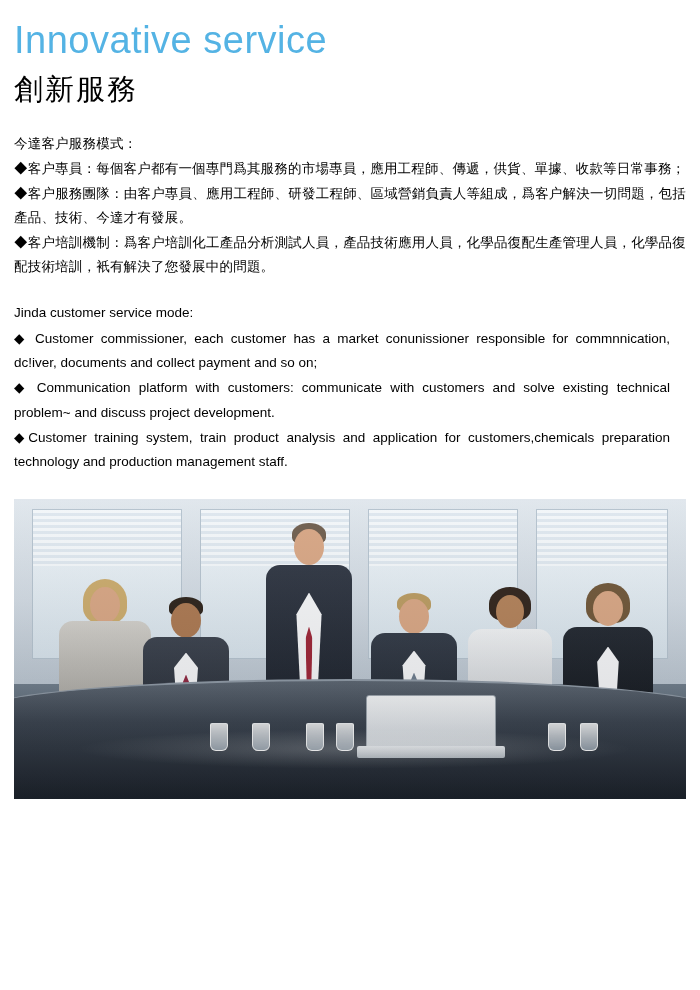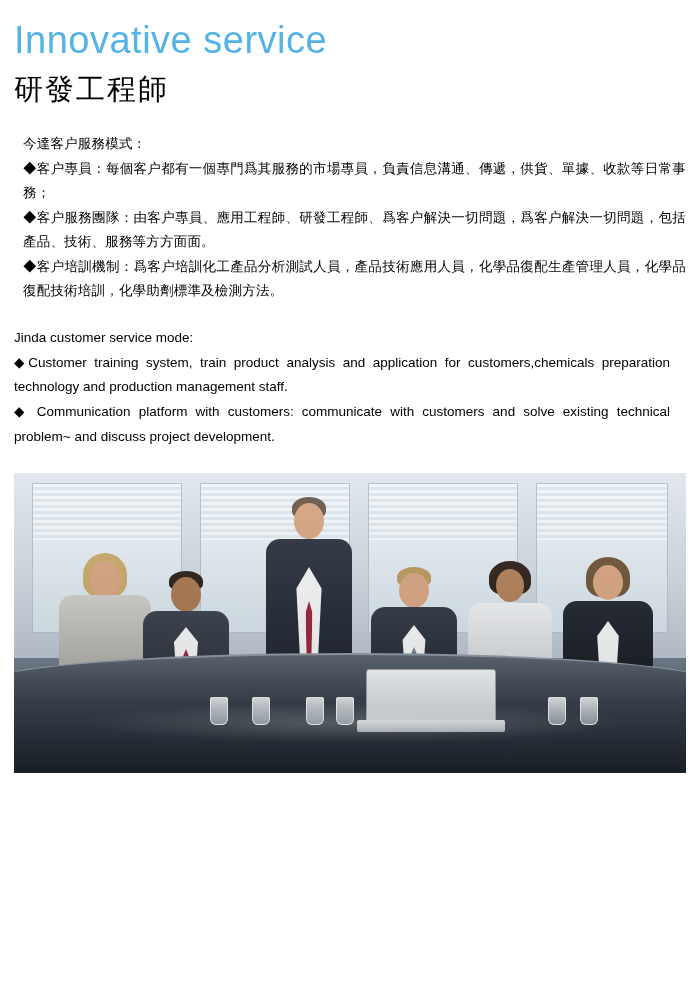--- a/index.html
+++ b/index.html
@@ -35,21 +35,21 @@
     color: #000000;
     font-weight: normal;
     letter-spacing: 2px;
     margin: 8px 0 0 0;
     line-height: 1.2;
   }
   .block-zh {
     margin-top: 26px;
   }
   .block-zh p {
-    margin: 0 0 1px 9px;
+    margin: 0 0 1px 0;
     font-size: 13.5px;
     line-height: 1.78;
     color: #000000;
     text-align: justify;
     letter-spacing: 0.2px;
   }
   .block-en {
     margin-top: 22px;
   }
   .block-en p {
@@ -182,33 +182,34 @@
     background: linear-gradient(180deg, rgba(255,255,255,0.06), rgba(0,0,0,0.10));
     pointer-events: none;
   }
 </style>
 </head>
 <body>
 
 <div class="page">
 
   <h1 class="title-en">Innovative service</h1>
-  <h2 class="title-zh">研發工程師</h2>
+  <h2 class="title-zh">創新服務</h2>
 
   <div class="block-zh">
     <p>今達客户服務模式：</p>
-    <p>◆客户專員：每個客户都有一個專門爲其服務的市場專員，負責信息溝通、傳遞，供貨、單據、收款等日常事務；</p>
-    <p>◆客户服務團隊：由客户專員、應用工程師、研發工程師、爲客户解決一切問題，爲客户解決一切問題，包括產品、技術、服務等方方面面。</p>
-    <p>◆客户培訓機制：爲客户培訓化工產品分析測試人員，產品技術應用人員，化學品復配生產管理人員，化學品復配技術培訓，化學助劑標準及檢測方法。</p>
+    <p>◆客户專員：每個客户都有一個專門爲其服務的市場專員，應用工程師、傳遞，供貨、單據、收款等日常事務；</p>
+    <p>◆客户服務團隊：由客户專員、應用工程師、研發工程師、區域營銷負責人等組成，爲客户解決一切問題，包括產品、技術、今達才有發展。</p>
+    <p>◆客户培訓機制：爲客户培訓化工產品分析測試人員，產品技術應用人員，化學品復配生產管理人員，化學品復配技術培訓，衹有解決了您發展中的問題。</p>
   </div>
 
   <div class="block-en">
     <p>Jinda customer service mode:</p>
+    <p class="justify-stretch">◆ Customer commissioner, each customer has a market conunissioner responsible for commnnication, dc!iver, documents and collect payment and so on;</p>
+    <p class="justify-stretch">◆ Communication platform with customers: communicate with customers and solve existing technical problem~ and discuss project development.</p>
     <p class="justify-stretch">◆Customer training system,  train product analysis and  application for customers,chemicals preparation technology and production management staff.</p>
-    <p class="justify-stretch">◆ Communication platform with customers: communicate with customers and solve existing technical problem~ and discuss project development.</p>
   </div>
 
   <div class="photo">
     <div class="wall"></div>
     <div class="window win1">
         <div class="blind"></div>
       </div>
     <div class="window win2">
         <div class="blind"></div>
       </div>

